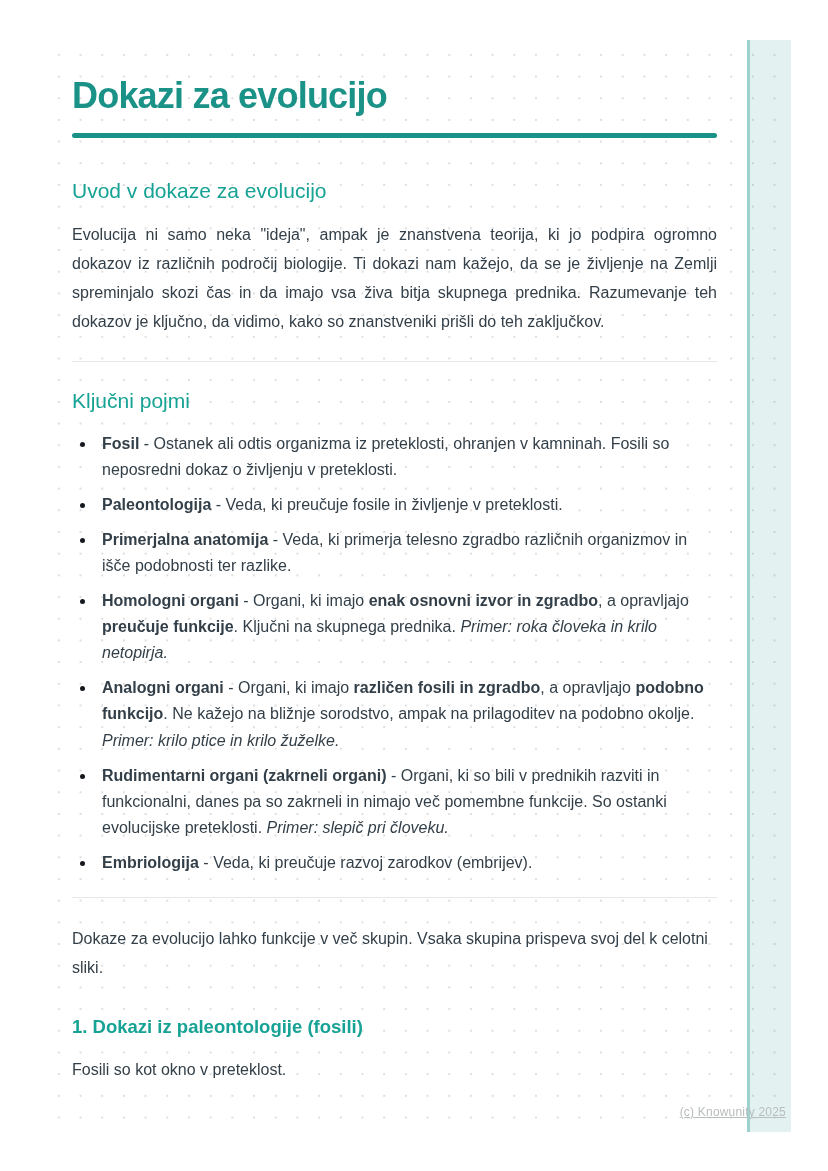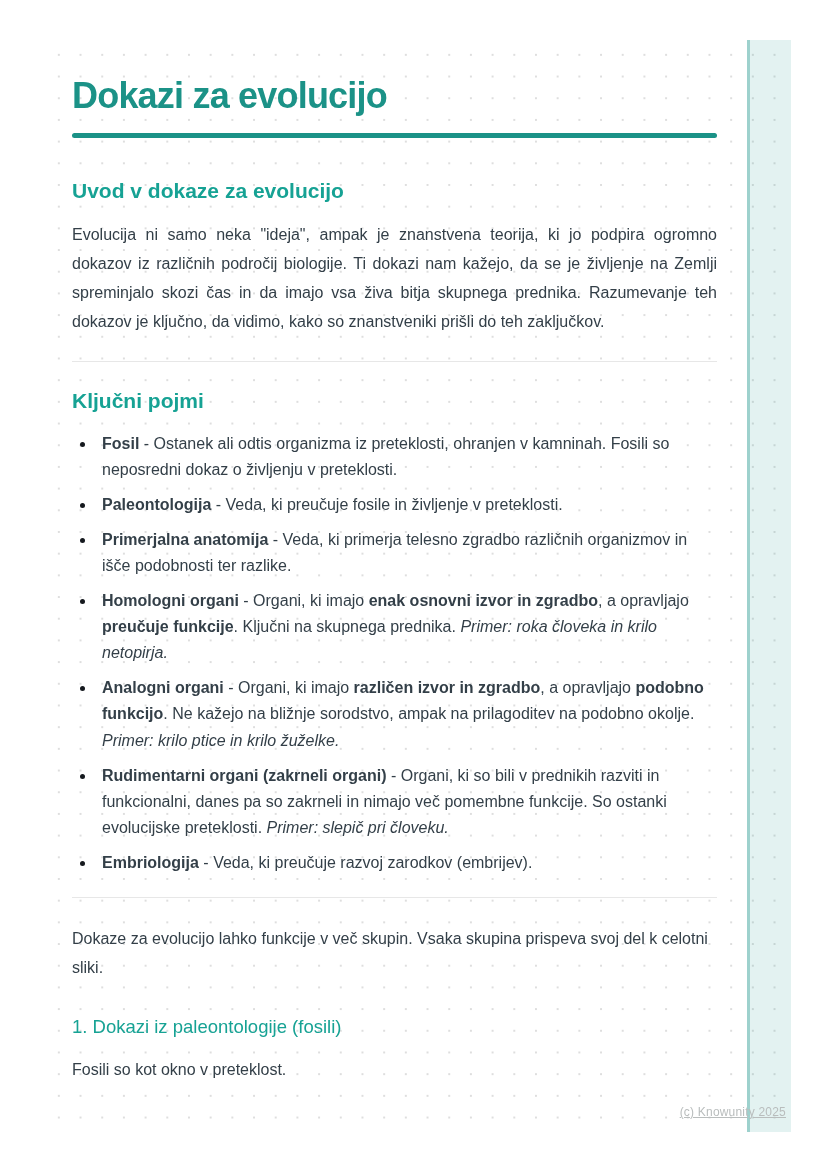--- a/index.html
+++ b/index.html
@@ -39,26 +39,26 @@
     font-size:36px;line-height:1.12;font-weight:bold;
     color:var(--title-teal);
     letter-spacing:-0.8px;
     margin:0 0 17px 0;
   }
   .title-rule{
     height:5px;background:var(--title-teal);border-radius:3px;
     margin:0 0 41px 0;
   }
   h2{
-    font-size:21px;line-height:1.15;font-weight:bold;
+    font-size:21px;line-height:1.15;font-weight:normal;
     color:var(--heading-teal);
     margin:0 0 18px 0;
   }
   h3{
-    font-size:18.5px;line-height:1.2;font-weight:normal;
+    font-size:18.5px;line-height:1.2;font-weight:bold;
     color:var(--heading-teal);
     margin:33px 0 18px 0;
   }
   p{
     font-size:16px;line-height:1.8;color:var(--body-text);
     margin:0 0 24px 0;
   }
   p.justified{text-align:justify;}
   .divider{
     border:none;height:0;border-top:1px solid var(--divider);
@@ -99,21 +99,21 @@
     <p class="justified">Evolucija ni samo neka "ideja", ampak je znanstvena teorija, ki jo podpira ogromno dokazov iz različnih področij biologije. Ti dokazi nam kažejo, da se je življenje na Zemlji spreminjalo skozi čas in da imajo vsa živa bitja skupnega prednika. Razumevanje teh dokazov je ključno, da vidimo, kako so znanstveniki prišli do teh zaključkov.</p>
 
     <hr class="divider">
 
     <h2>Ključni pojmi</h2>
     <ul class="terms">
       <li><span class="seg-b">Fosil</span><span> - Ostanek ali odtis organizma iz preteklosti, ohranjen v kamninah. Fosili so neposredni dokaz o življenju v preteklosti.</span></li>
       <li><span class="seg-b">Paleontologija</span><span> - Veda, ki preučuje fosile in življenje v preteklosti.</span></li>
       <li><span class="seg-b">Primerjalna anatomija</span><span> - Veda, ki primerja telesno zgradbo različnih organizmov in išče podobnosti ter razlike.</span></li>
       <li><span class="seg-b">Homologni organi</span><span> - Organi, ki imajo </span><span class="seg-b">enak osnovni izvor in zgradbo</span><span>, a opravljajo </span><span class="seg-b">preučuje funkcije</span><span>. Ključni na skupnega prednika. </span><span class="seg-i">Primer: roka človeka in krilo netopirja.</span></li>
-      <li><span class="seg-b">Analogni organi</span><span> - Organi, ki imajo </span><span class="seg-b">različen izvor in zgradbo</span><span>, a opravljajo </span><span class="seg-b">podobno funkcijo</span><span>. Ne kažejo na bližnje sorodstvo, ampak na prilagoditev na podobno okolje. </span><span class="seg-i">Primer: krilo ptice in krilo žuželke.</span></li>
+      <li><span class="seg-b">Analogni organi</span><span> - Organi, ki imajo </span><span class="seg-b">različen fosili in zgradbo</span><span>, a opravljajo </span><span class="seg-b">podobno funkcijo</span><span>. Ne kažejo na bližnje sorodstvo, ampak na prilagoditev na podobno okolje. </span><span class="seg-i">Primer: krilo ptice in krilo žuželke.</span></li>
       <li><span class="seg-b">Rudimentarni organi (zakrneli organi)</span><span> - Organi, ki so bili v prednikih razviti in funkcionalni, danes pa so zakrneli in nimajo več pomembne funkcije. So ostanki evolucijske preteklosti. </span><span class="seg-i">Primer: slepič pri človeku.</span></li>
       <li><span class="seg-b">Embriologija</span><span> - Veda, ki preučuje razvoj zarodkov (embrijev).</span></li>
     </ul>
 
     <hr class="divider">
 
     <p>Dokaze za evolucijo lahko funkcije v več skupin. Vsaka skupina prispeva svoj del k celotni sliki.</p>
 
     <h3>1. Dokazi iz paleontologije (fosili)</h3>
     <p>Fosili so kot okno v preteklost.</p>

